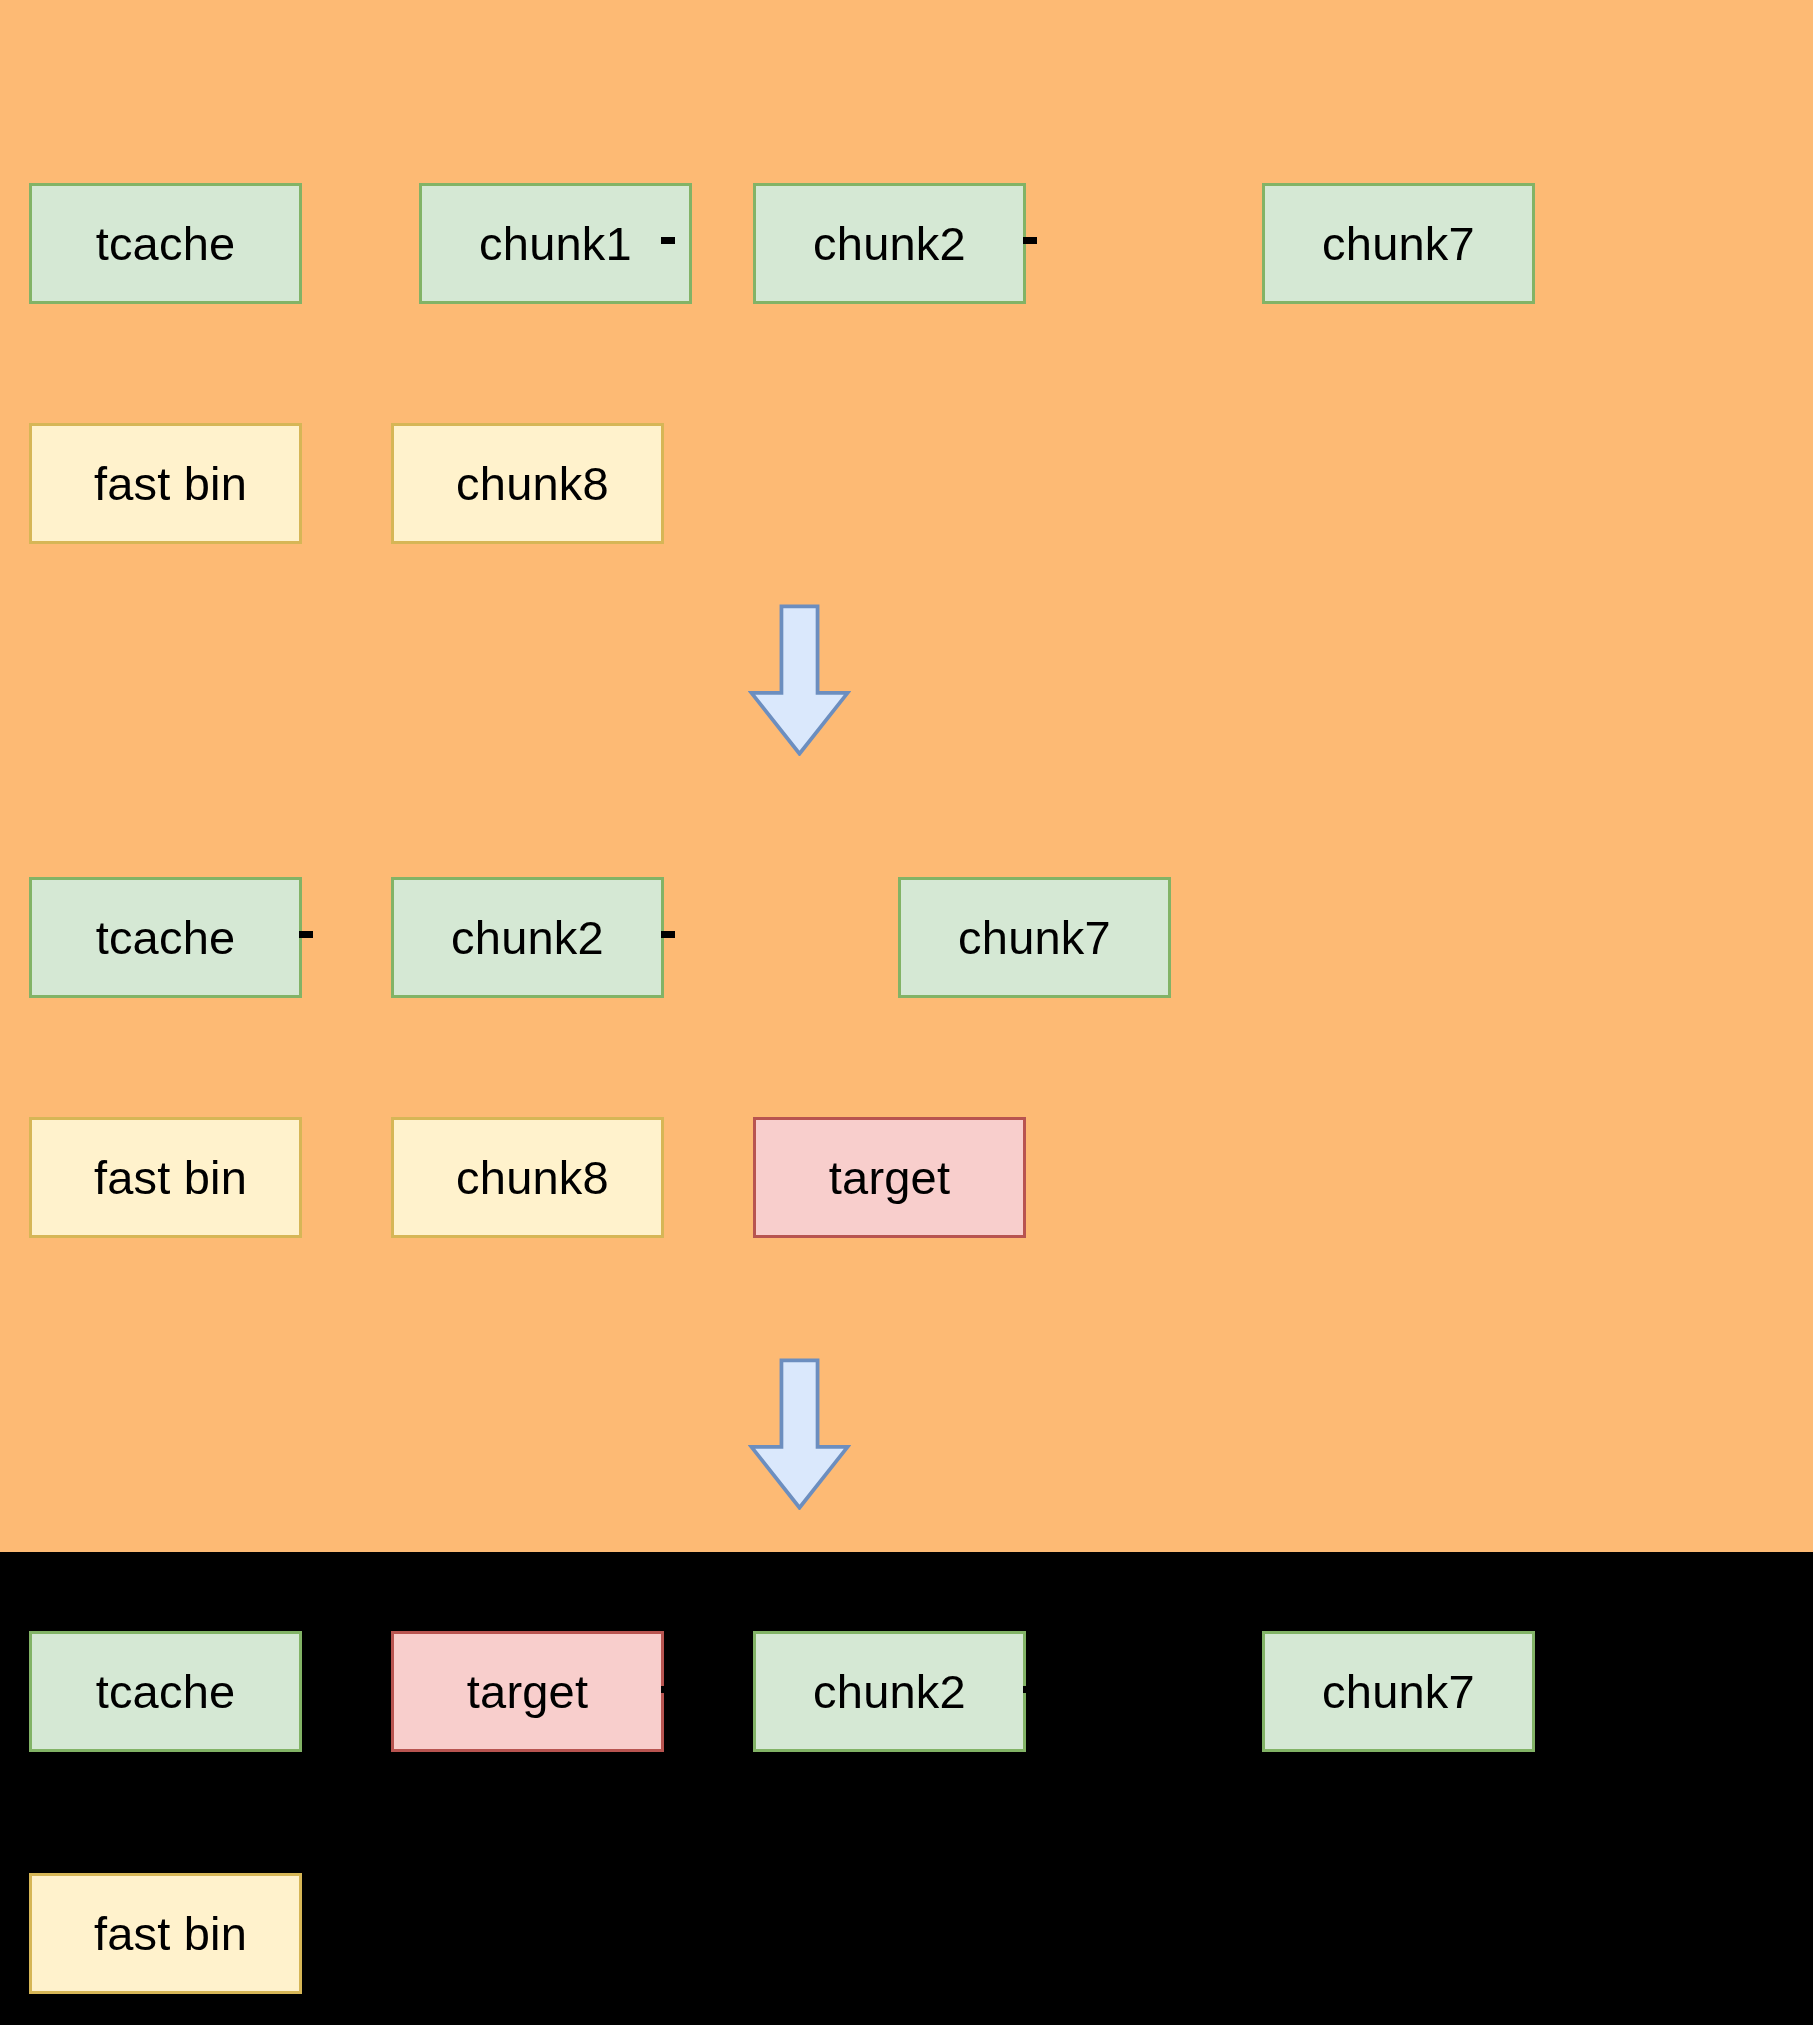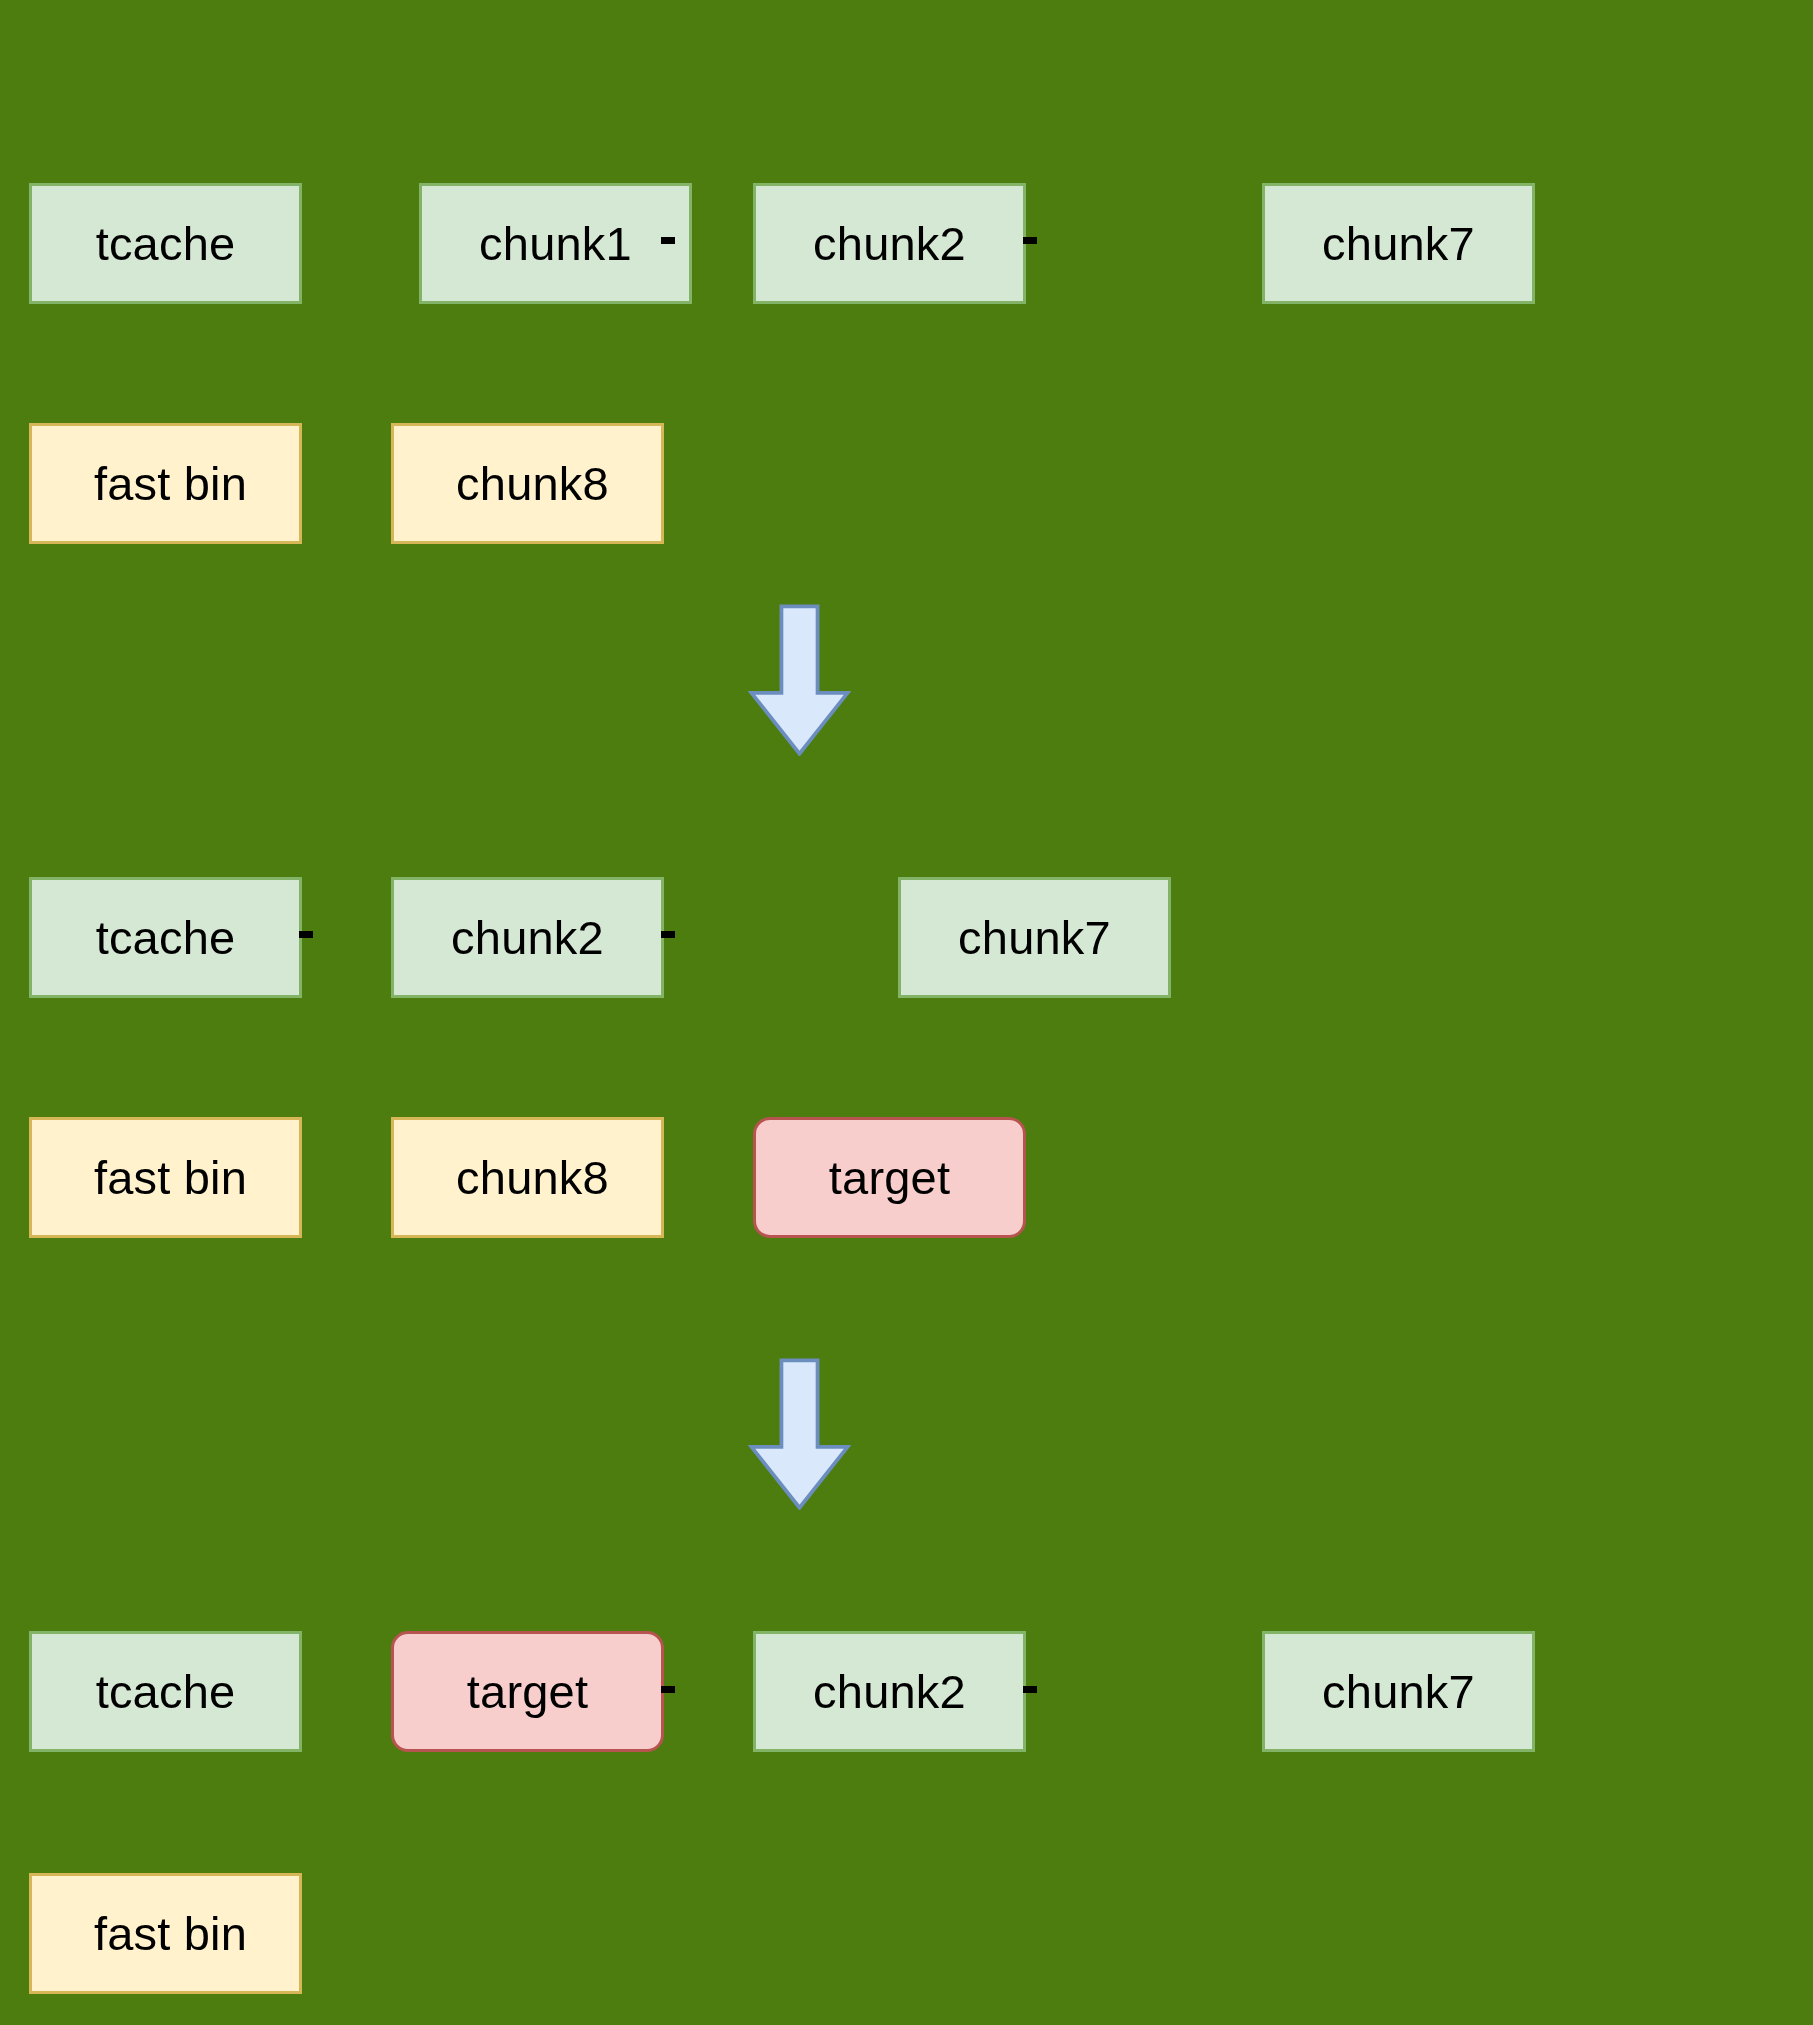--- a/index.html
+++ b/index.html
@@ -12,22 +12,22 @@
     height: 2025px;
     position: relative;
     overflow: hidden;
     font-family: "Liberation Sans", sans-serif;
   }
   #canvas {
     position: absolute;
     left: 0;
     top: 0;
     width: 1814px;
-    height: 2025px;
-    background: #4d7c0f;
+    height: 1552px;
+    background: #fdba74;
   }
   .node {
     position: absolute;
     box-sizing: border-box;
     display: flex;
     align-items: center;
     justify-content: center;
     border-style: solid;
     border-width: 3.8px;
     font-size: 47px;
@@ -41,21 +41,20 @@
     border-color: #82b366;
   }
   .node.yellow {
     background: #fff2cc;
     border-color: #d6b656;
     padding-left: 10px;
   }
   .node.pink {
     background: #f8cecc;
     border-color: #b85450;
-    border-radius: 17px;
   }
   .connector {
     position: absolute;
     background: #000000;
     height: 6.8px;
     width: 13.6px;
   }
   .arrow-wrap {
     position: absolute;
   }

